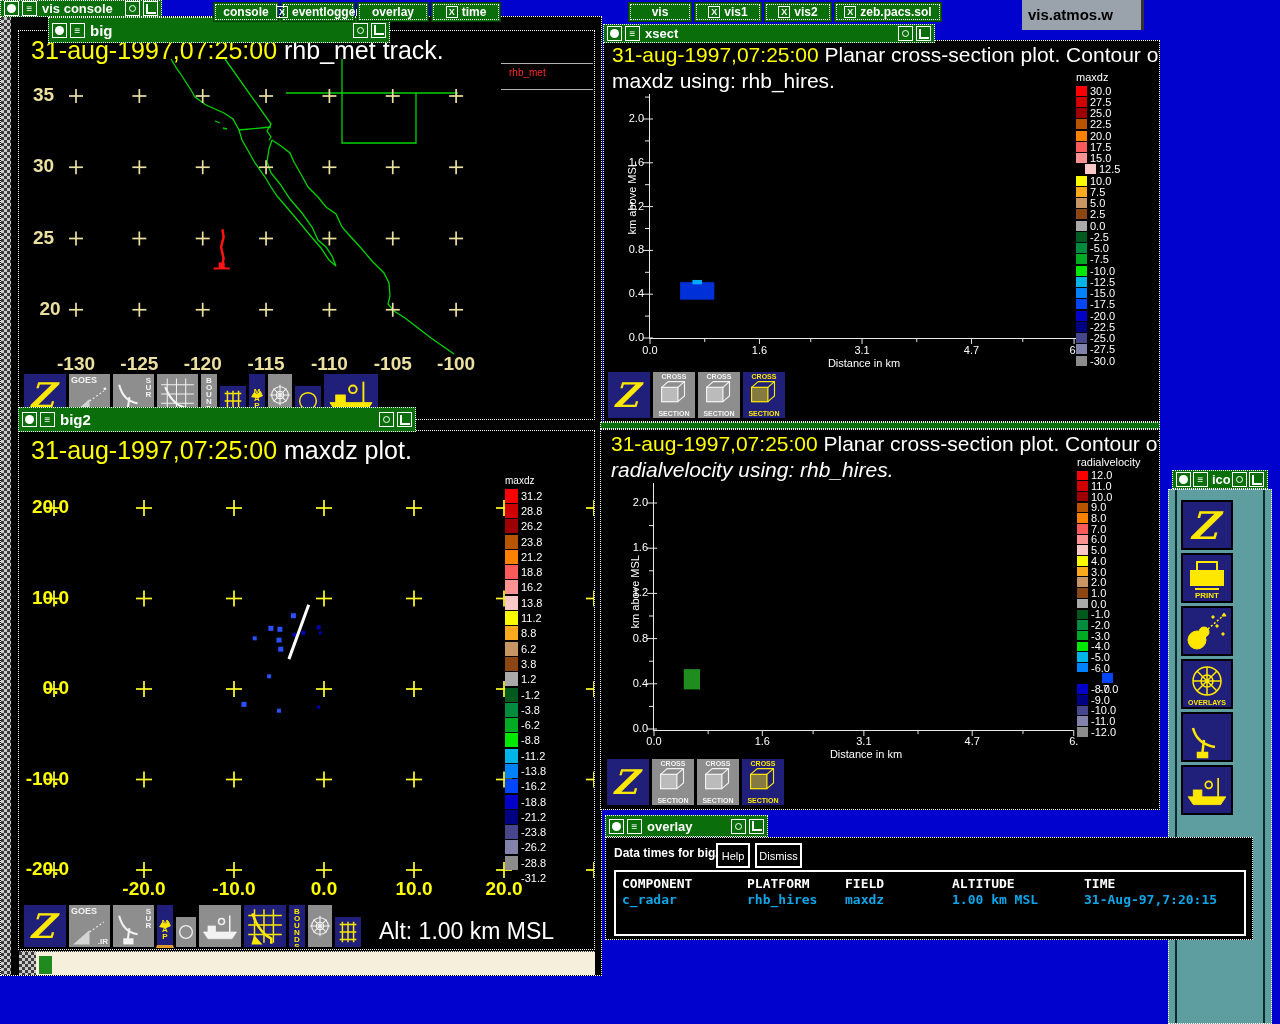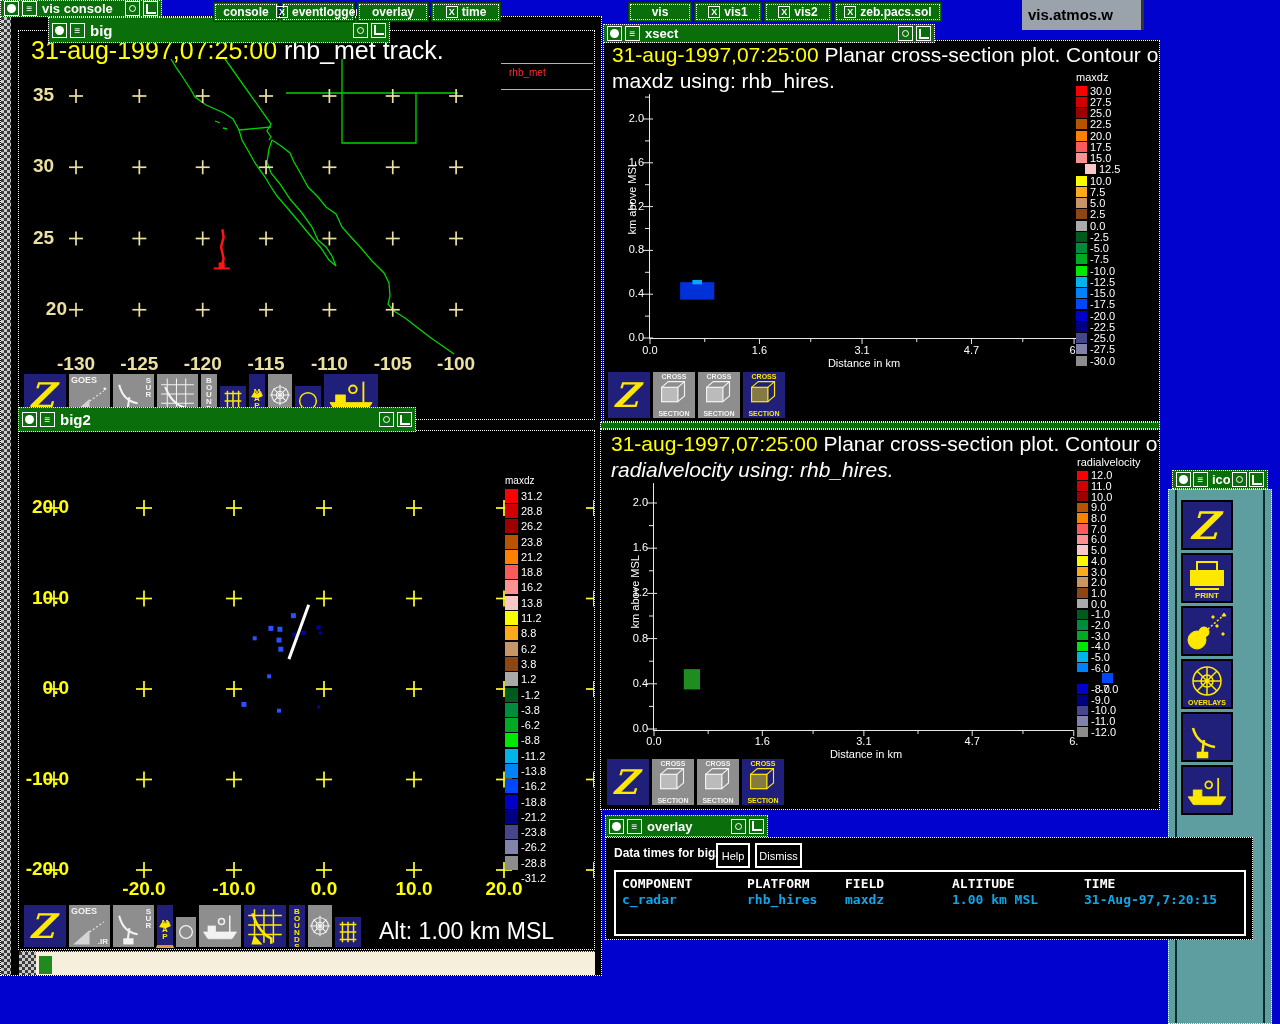--- a/index.html
+++ b/index.html
@@ -195,21 +195,21 @@
       <div class="tick-big" style="left: 57px; top: 322px; transform: translateX(-50%);">-130</div>
       <div class="tick-big" style="left: 120.35px; top: 322px; transform: translateX(-50%);">-125</div>
       <div class="tick-big" style="left: 183.7px; top: 322px; transform: translateX(-50%);">-120</div>
       <div class="tick-big" style="left: 247.05px; top: 322px; transform: translateX(-50%);">-115</div>
       <div class="tick-big" style="left: 310.4px; top: 322px; transform: translateX(-50%);">-110</div>
       <div class="tick-big" style="left: 373.75px; top: 322px; transform: translateX(-50%);">-105</div>
       <div class="tick-big" style="left: 437.1px; top: 322px; transform: translateX(-50%);">-100</div>
       <div class="tick-big" style="left: 14px; width: 34px; text-align: left; top: 53px;">35</div>
       <div class="tick-big" style="left: 14px; width: 34px; text-align: left; top: 124.25px;">30</div>
       <div class="tick-big" style="left: 14px; width: 34px; text-align: left; top: 195.5px;">25</div>
-      <div class="tick-big" style="left: 14px; width: 34px; text-align: right; top: 266.75px;">20</div>
+      <div class="tick-big" style="left: 14px; width: 34px; text-align: center; top: 266.75px;">20</div>
     </div>
 
   <div class="toolbar" style="left:4px;top:342px;">
     <div class="ic navy" style="width:44px;">
         <span class="zi">Z</span>
       </div>
     <div class="ic gray" style="width:43px;">
       <span class="goeslab">GOES</span>
       <svg viewBox="0 0 40 40">
           <path d="M4,38 L20,24 L20,38 Z" fill="currentColor" opacity="0.7"></path>
@@ -269,20 +269,23 @@
 </div>
 <div class="tb" style="left:48px;top:17px;width:342px;height:26px;z-index:31;">
   <span class="tbtn circ"></span>
   <span class="tbtn doc">≡</span>
   <span class="t" style="font-size:15px;">big</span>
   <span class="tbtn oo"></span>
   <span class="tbtn fold"></span>
 </div>
 
 <div class="win" style="left:18px;top:430px;width:577px;height:520px;z-index:12;">
+  <div class="header" style="left:12px;top:5px;">
+    <span class="ts">31-aug-1997,07:25:00</span><span> maxdz plot.</span>
+  </div>
 
   <div class="plot" style="left:0;top:0;width:577px;height:518px;">
       <svg width="577" height="518" style="position:absolute;left:0;top:0;overflow:visible;z-index:2;">
         <line x1="27" y1="77" x2="43" y2="77" stroke="#ffff2a" stroke-width="1.7"></line>
         <line x1="35" y1="69" x2="35" y2="85" stroke="#ffff2a" stroke-width="1.7"></line>
         <line x1="27" y1="167.5" x2="43" y2="167.5" stroke="#ffff2a" stroke-width="1.7"></line>
         <line x1="35" y1="159.5" x2="35" y2="175.5" stroke="#ffff2a" stroke-width="1.7"></line>
         <line x1="27" y1="258" x2="43" y2="258" stroke="#ffff2a" stroke-width="1.7"></line>
         <line x1="35" y1="250" x2="35" y2="266" stroke="#ffff2a" stroke-width="1.7"></line>
         <line x1="27" y1="348.5" x2="43" y2="348.5" stroke="#ffff2a" stroke-width="1.7"></line>

